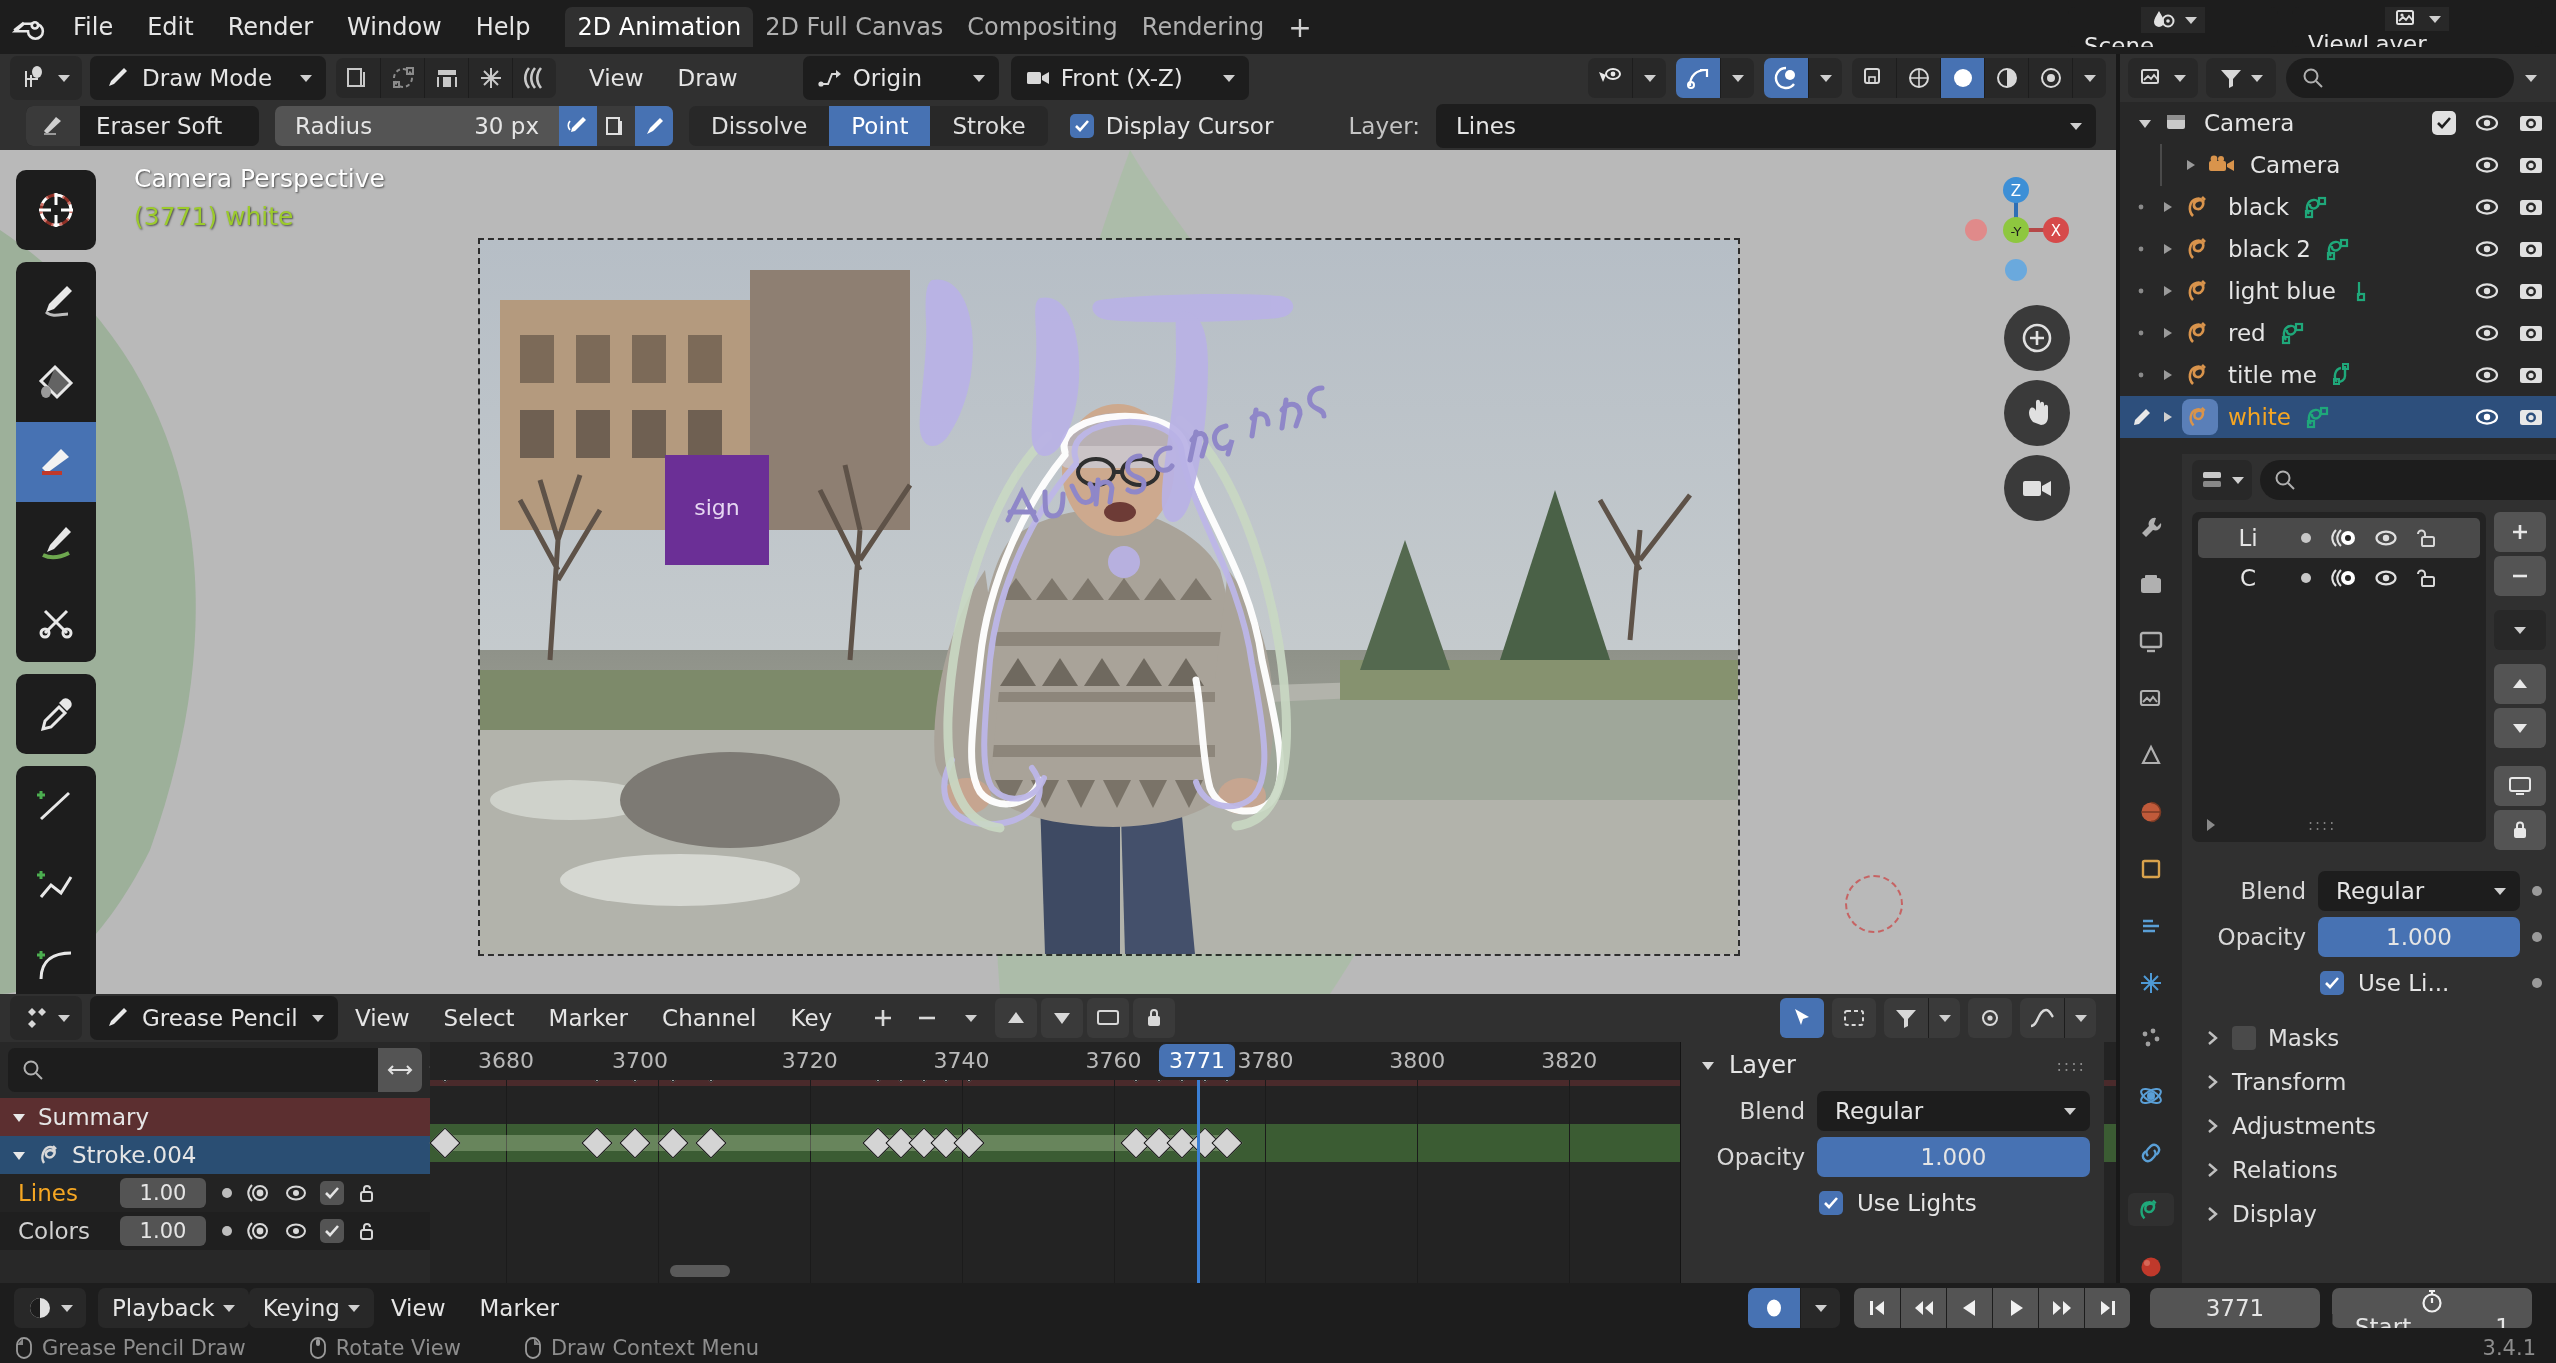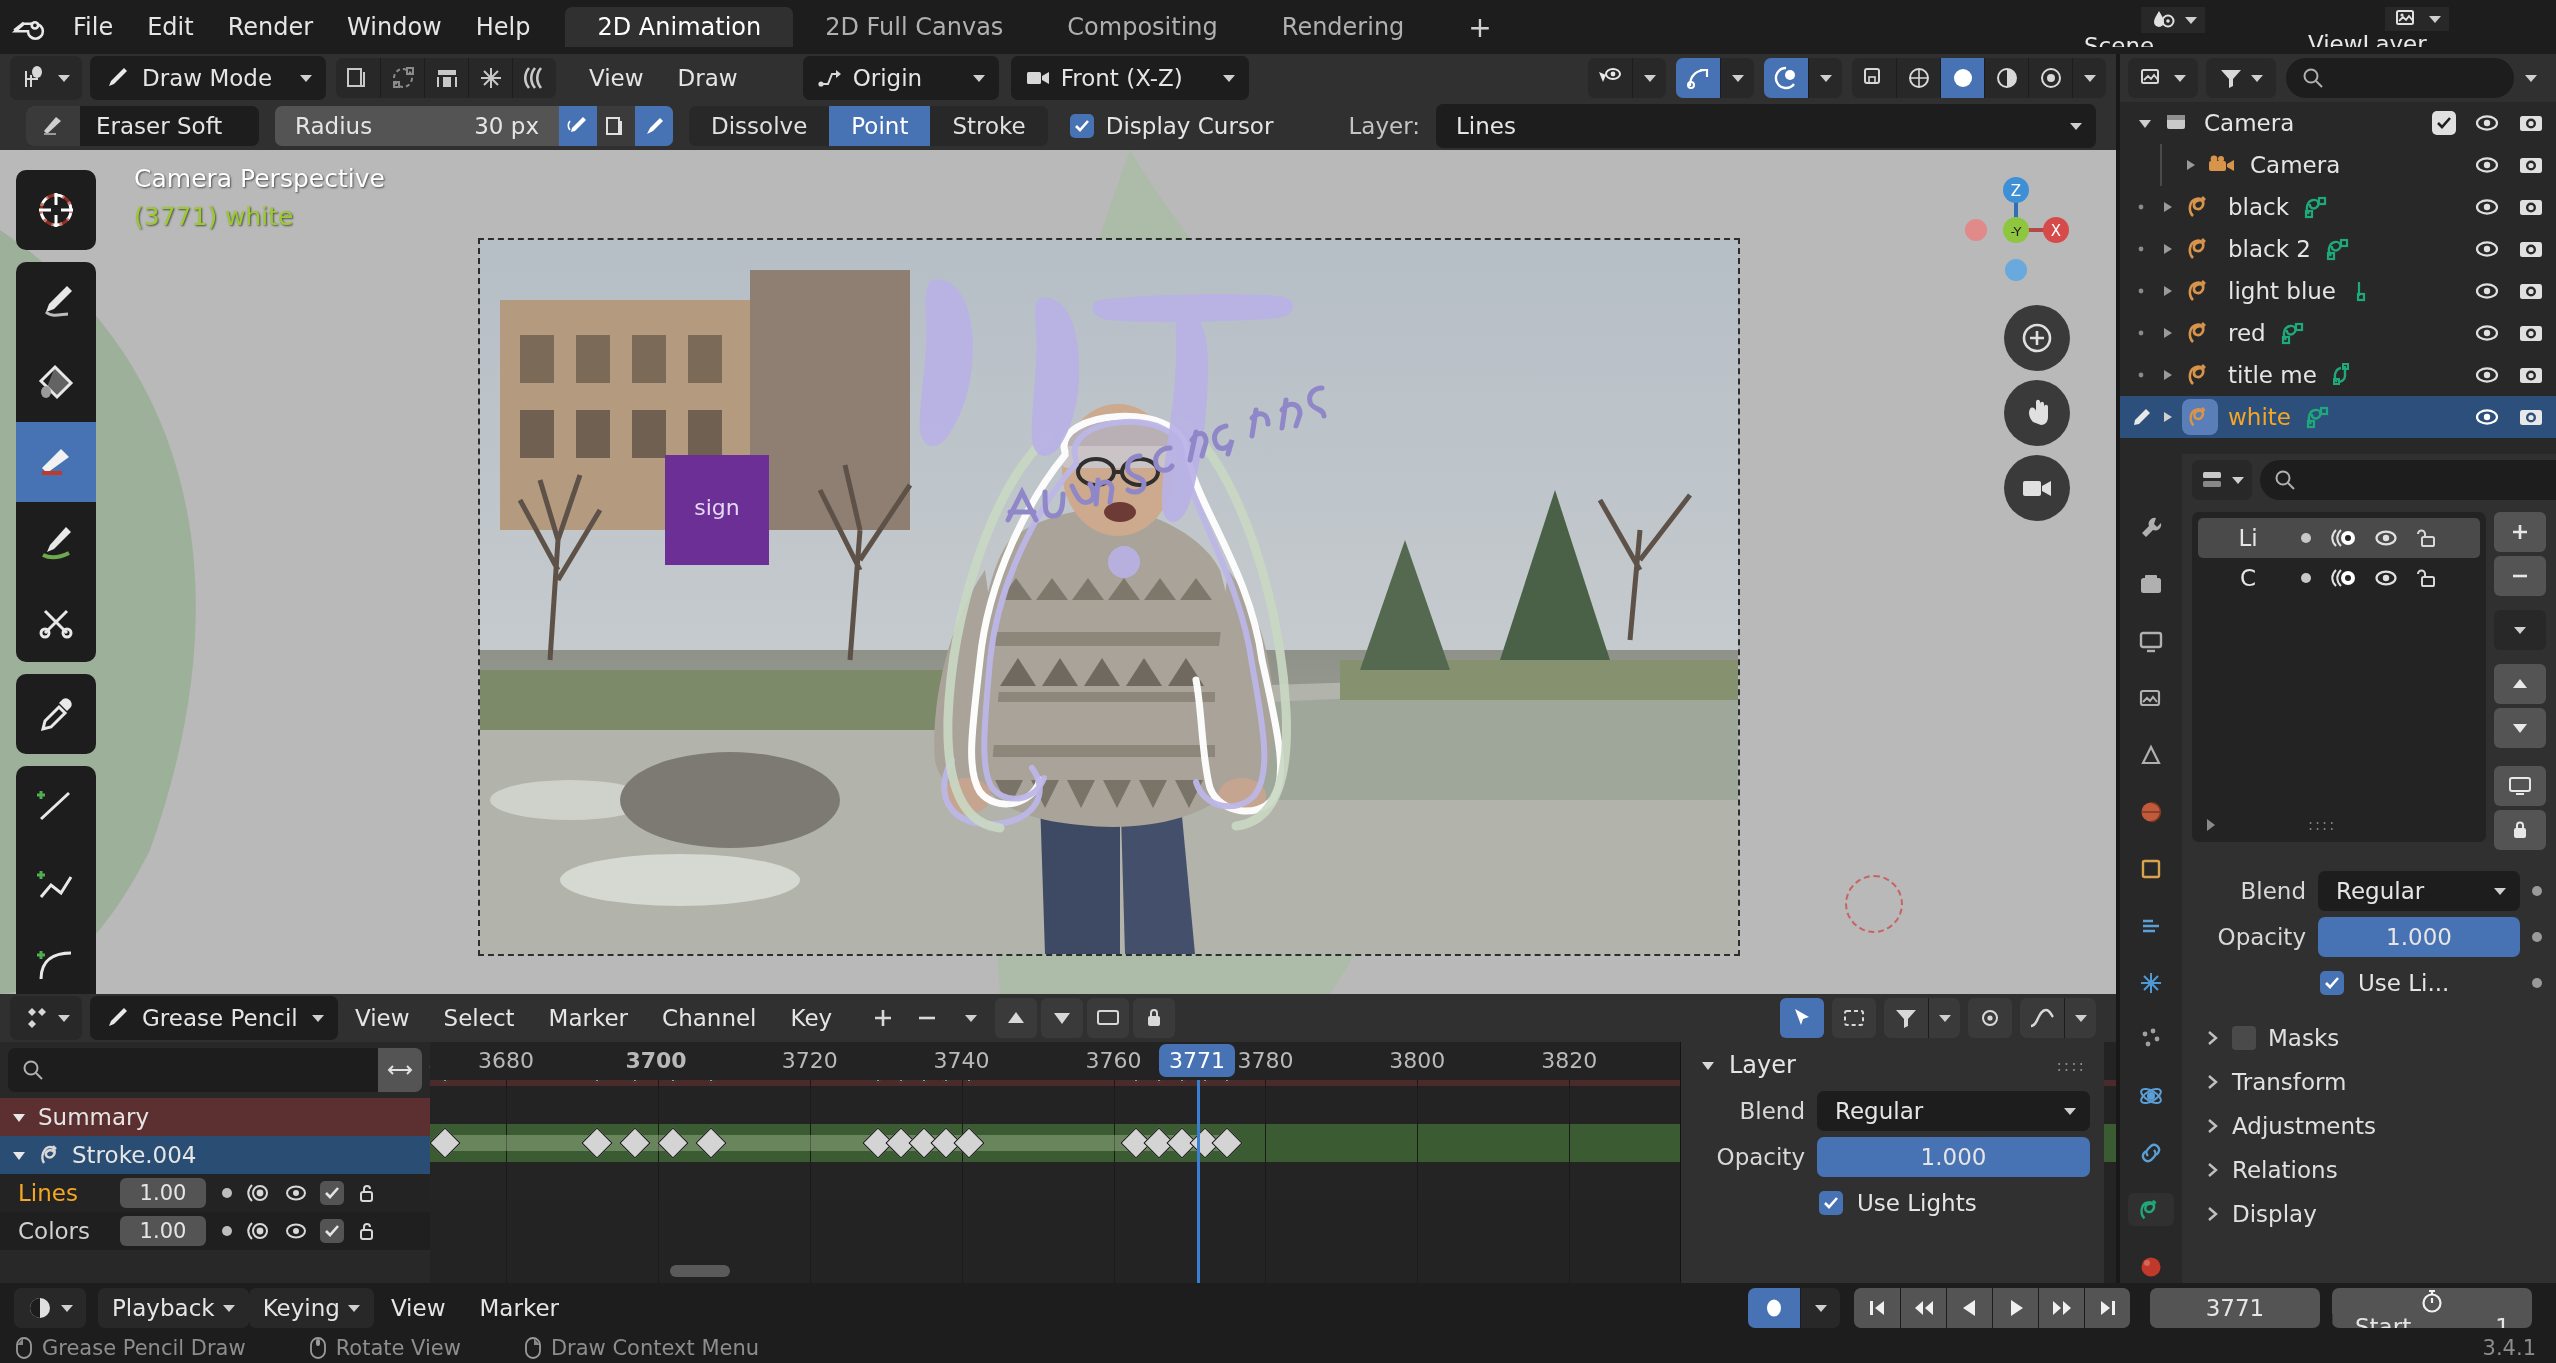--- a/index.html
+++ b/index.html
@@ -22,21 +22,21 @@
   .chev{ width:0;height:0;border-left:6px solid transparent;border-right:6px solid transparent;
          border-top:7px solid #cfcfcf; margin-left:8px; flex:none;}
   .row{ display:flex; align-items:center; }
   .icn{ display:inline-flex; align-items:center; justify-content:center; flex:none; }
   svg{ display:block; }
 
   
   #topbar{ position:absolute; left:0; top:0; width:2556px; height:54px; background:#1d1d1d;
            display:flex; align-items:center; }
   #topbar .menu{ font-size:24px; }
-  .wstab{ height:40px; padding:0 32px; display:flex; align-items:center; border-radius:7px 7px 0 0;
+  .wstab{ height:40px; padding:0 12px; display:flex; align-items:center; border-radius:7px 7px 0 0;
           color:#b0b0b0; font-size:24px; white-space:nowrap;text-align:center; }
   .wstab.active{ background:#303030; color:#ffffff; }
 
   
   .field{ display:flex; align-items:center; height:40px; background:#1d1d1d; border-radius:7px; overflow:hidden;flex-direction:column;}
   .field .pre{ background:#282828; height:40px; display:flex; align-items:center; padding:0 8px 0 10px;}
   .field .txt{ padding:0 16px; color:#e8e8e8; }
   .field .post{ width:42px; height:40px; display:flex; align-items:center; justify-content:center;}
   .field .post.sel{ background:#545454; }
 
@@ -1055,21 +1055,21 @@
         <div class="kf" style="left: 774.649px; top: 101px;"></div>
         <div class="kf" style="left: 797.432px; top: 101px;"></div>
         <div class="kf" style="left: 1594.86px; top: 101px;"></div>
         <div style="position: absolute; left: 767.054px; top: 0px; width: 3px; height: 241px; background: rgb(59, 127, 212);"></div>
         <div style="position: absolute; left: 240px; bottom: 6px; width: 60px; height: 12px; border-radius: 6px; background: rgb(90, 90, 90);"></div>
       </div>
   </div>
 
   <div id="dsRuler">
       <div class="tick" style="left: 75.9459px;">3680</div>
-      <div class="tick" style="left: 226px; font-weight: bold;">3700</div>
+      <div class="tick" style="left: 210px;">3700</div>
       <div class="tick" style="left: 379.73px;">3720</div>
       <div class="tick" style="left: 531.622px;">3740</div>
       <div class="tick" style="left: 683.514px;">3760</div>
       <div class="tick" style="left: 835.405px;">3780</div>
       <div class="tick" style="left: 987.297px;">3800</div>
       <div class="tick" style="left: 1139.19px;">3820</div>
       <div class="tick" style="left: 1291.08px;">3840</div>
       <div class="tick" style="left: 1442.97px;">3860</div>
       <div class="tick" style="left: 1594.86px;">3880</div>
       <div style="position: absolute; left: 767.054px; top: 2px; transform: translateX(-50%); background: rgb(71, 114, 179); color: rgb(255, 255, 255); border-radius: 7px; padding: 4px 10px; font-size: 22px;">3771</div>

